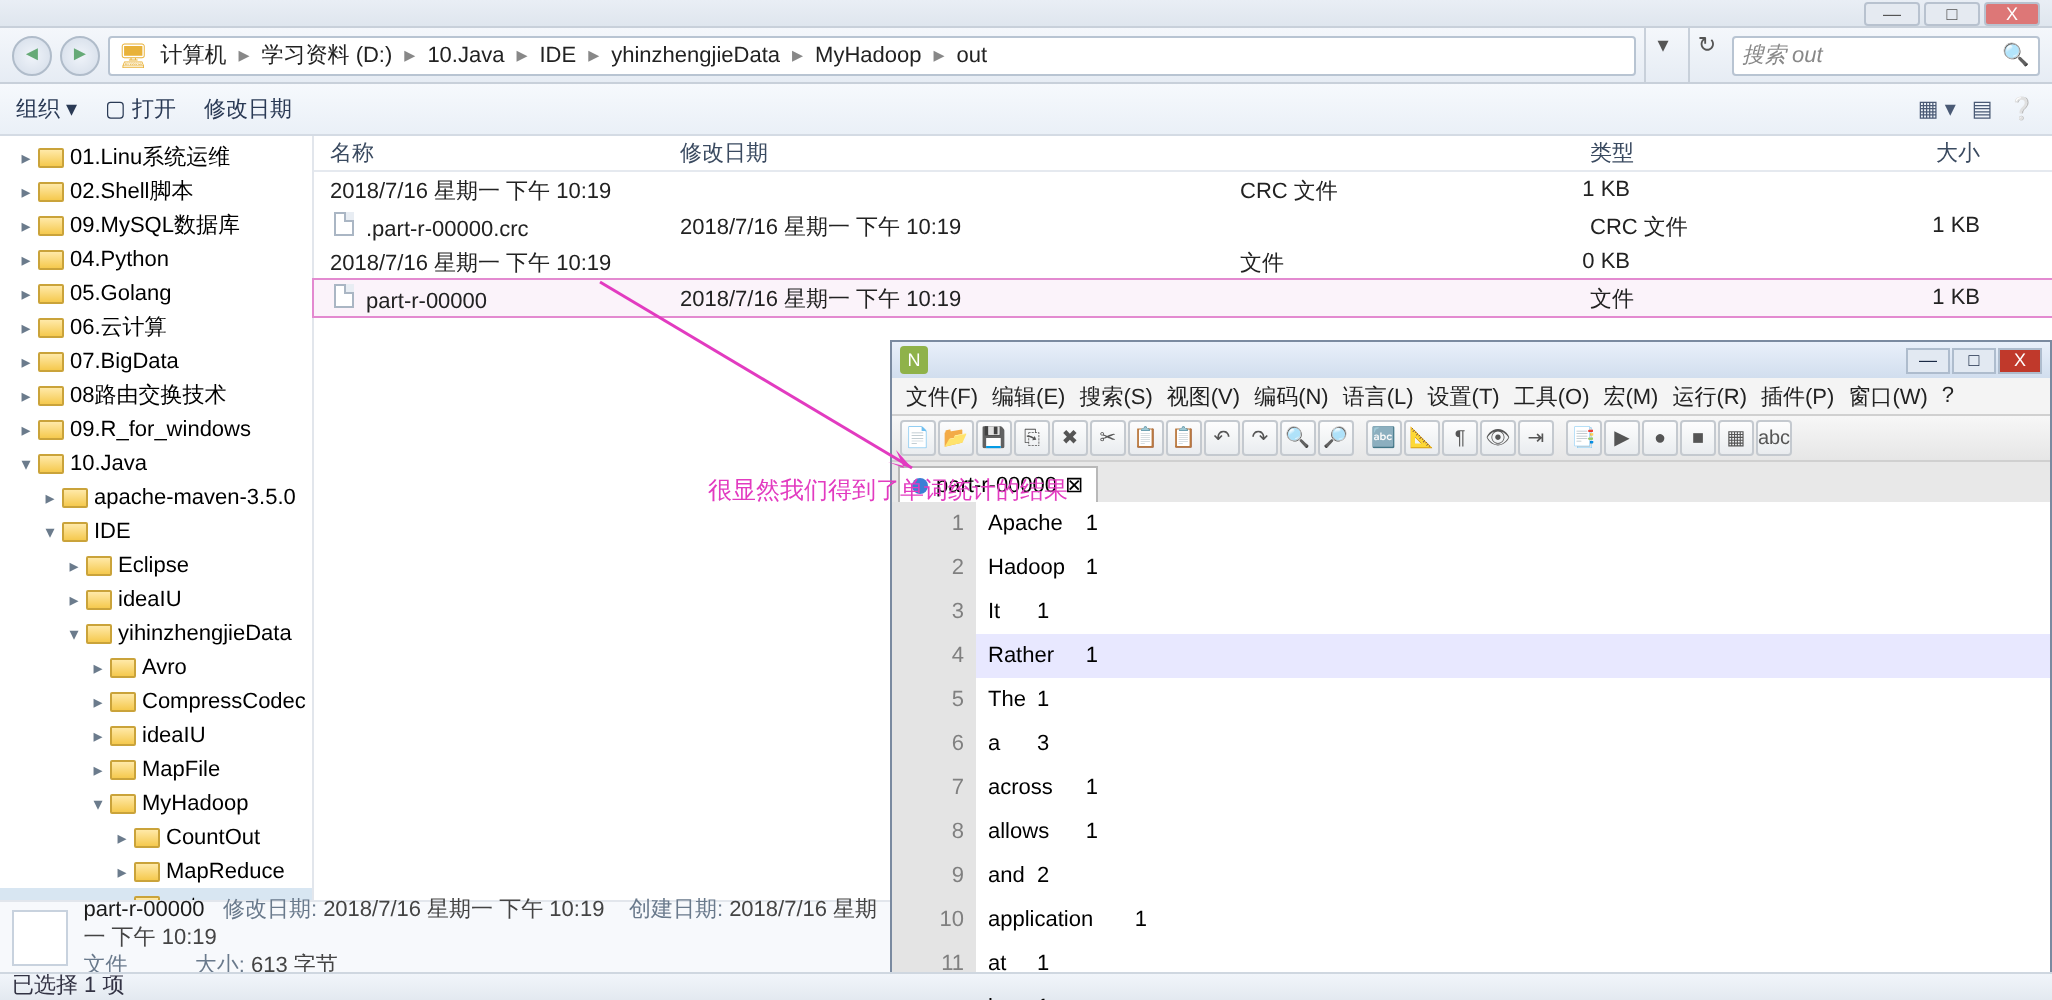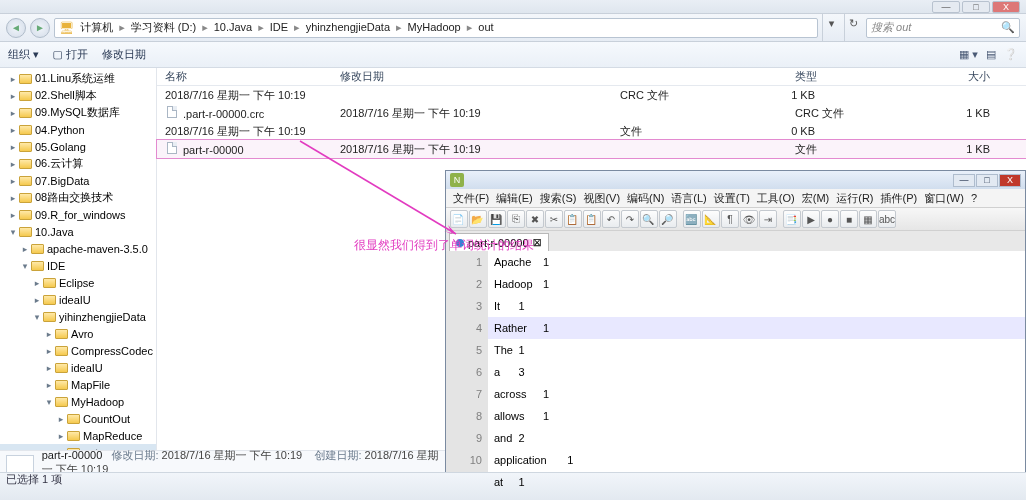--- a/index.html
+++ b/index.html
@@ -75,21 +75,21 @@
 .codelines{flex:1;padding-left:6px;line-height:22px;color:#000;position:relative;}
 .codelines .hlrow{position:absolute;left:0;right:0;height:22px;background:#e8e8ff;z-index:0;}
 .codelines pre{position:relative;z-index:1;margin:0;font-family:inherit;font-size:inherit;}
 
 
 .details { position:absolute; left:0; bottom:14px; width:445px; height:36px; border-top:1px solid #e2e6ec; background:#f7f9fc; display:flex; align-items:center; padding:2px 6px; gap:8px;}
 .details .thumb{width:32px;height:28px;background:#fff;border:1px solid #c8d2de;}
 .details .dtext{color:#444;line-height:14px;}
 .details .dtext .fn{color:#1a1a1a;}
 .details .dtext .lbl{color:#6a7a8c;text-align:right;}
-.statusbar{position:absolute;left:0;bottom:0;width:1026px;height:28px;background:linear-gradient(#f1f5fa,#e3e9f0);border-top:1px solid #cfd7e0;padding-left:6px;color:#334;line-height:13px;}
+.statusbar{position:absolute;left:0;bottom:0;width:1026px;height:14px;background:linear-gradient(#f1f5fa,#e3e9f0);border-top:1px solid #cfd7e0;padding-left:6px;color:#334;line-height:13px;}
 </style>
 </head>
 <body>
 
 <div class="topchrome">
   <span class="winbtn">—</span>
   <span class="winbtn">□</span>
   <span class="winbtn close">X</span>
 </div>
 

